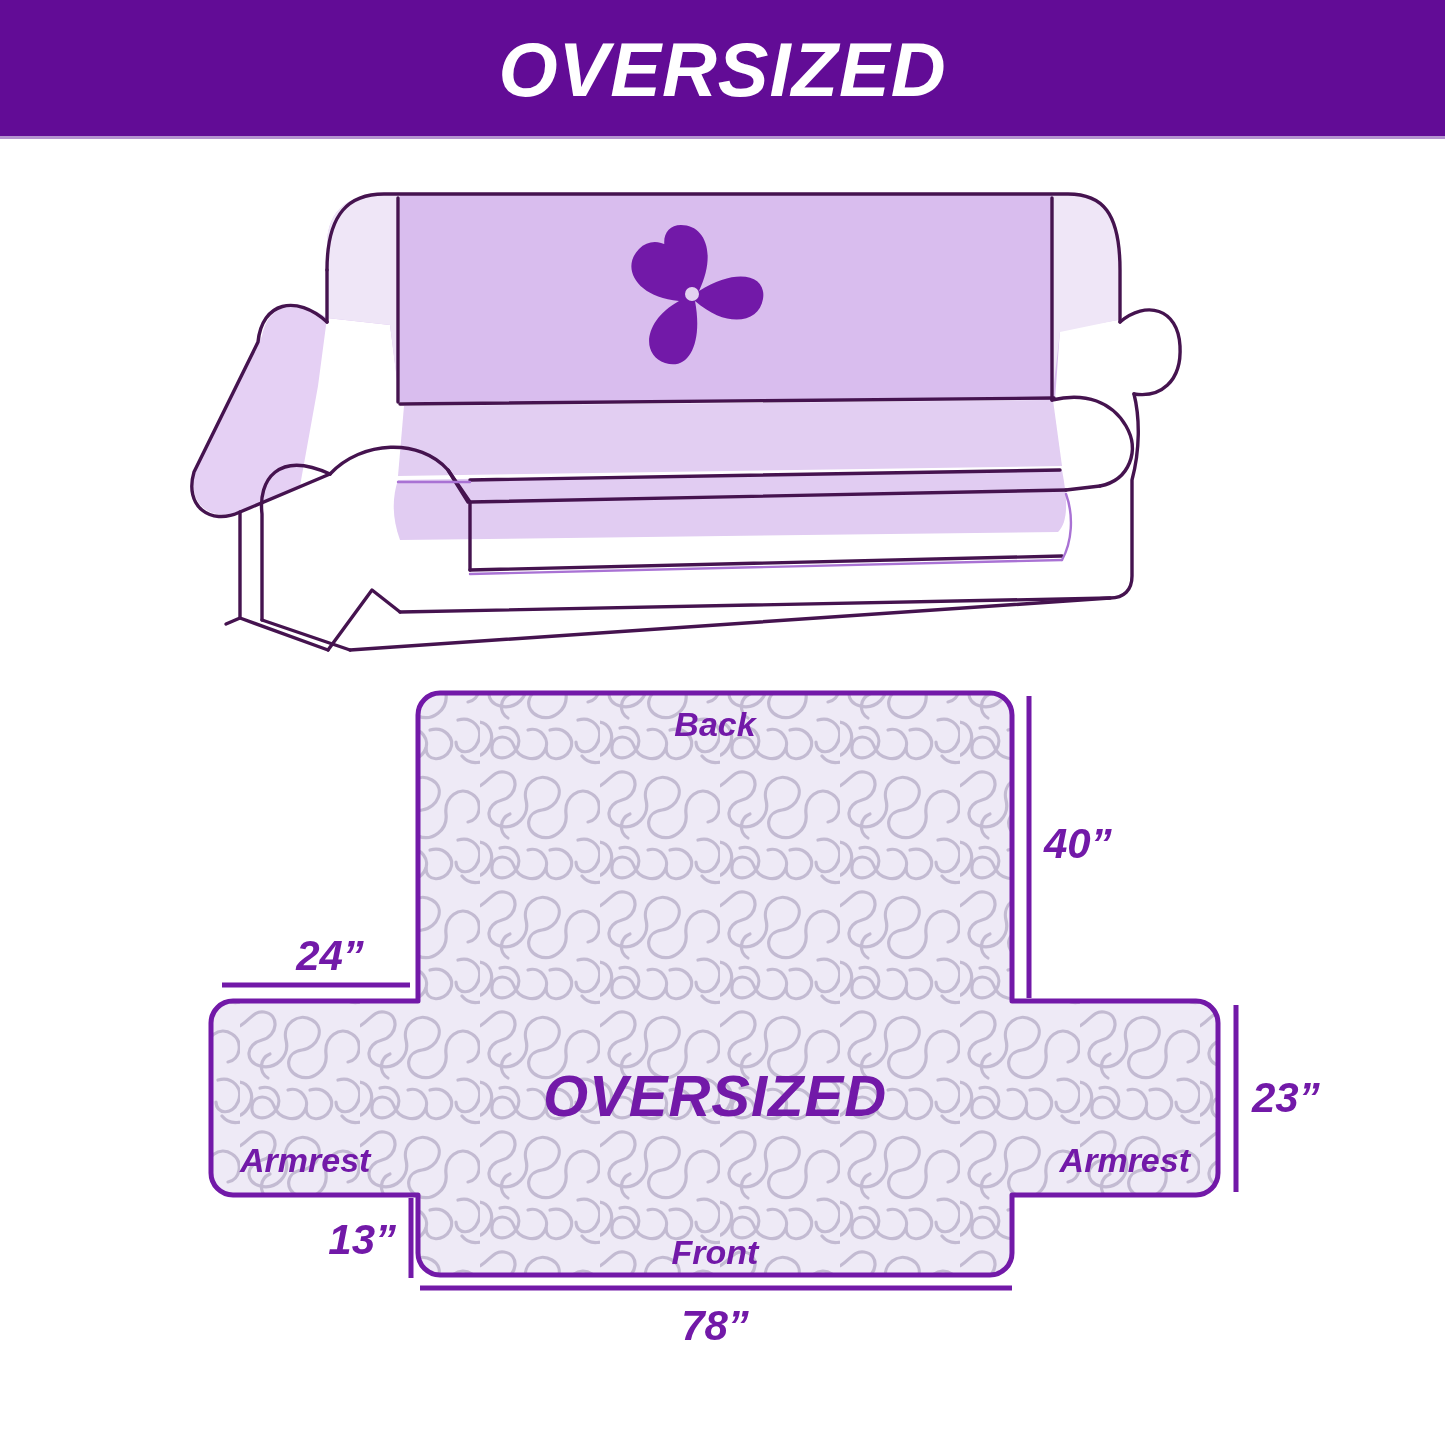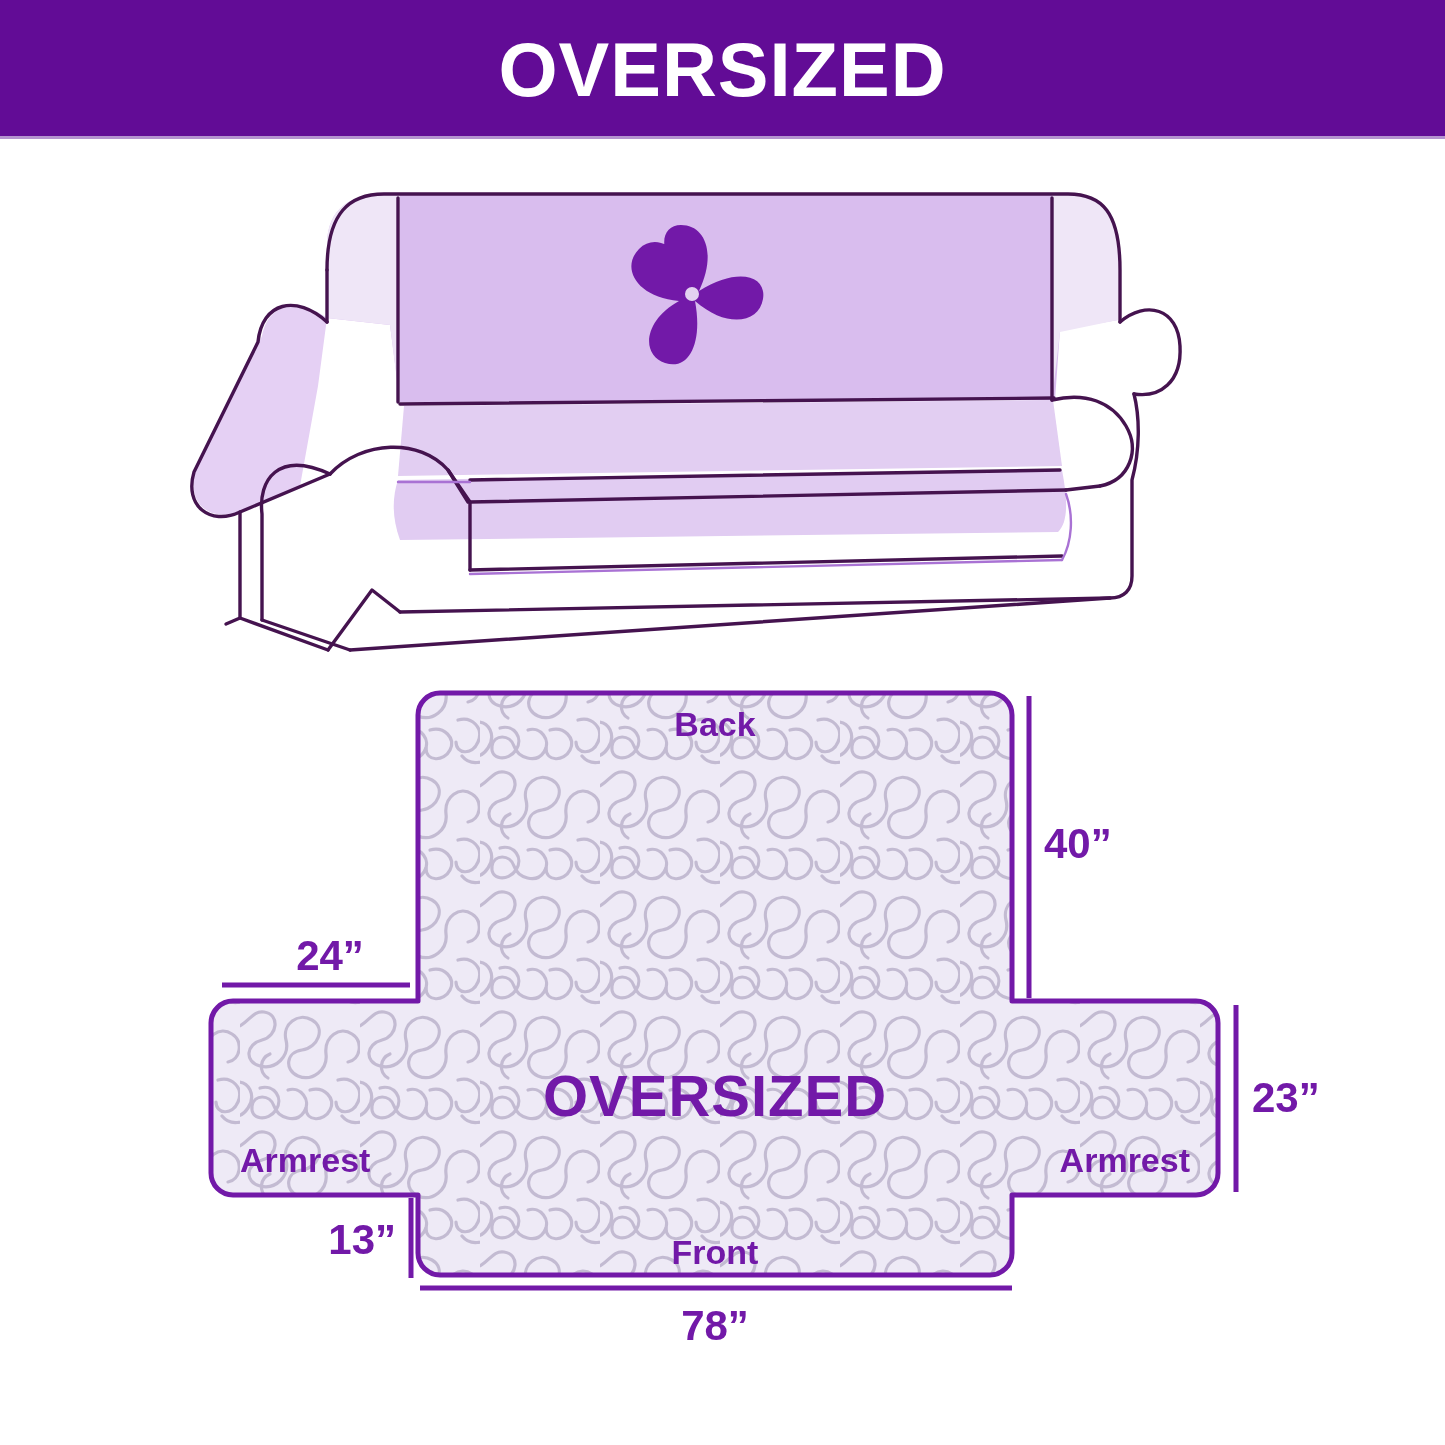--- a/index.html
+++ b/index.html
@@ -14,20 +14,21 @@
     font-family: "Liberation Sans", sans-serif;
     overflow: hidden;
     position: relative;
   }
 
   #page {
     position: relative;
     width: 1445px;
     height: 1445px;
     background: #ffffff;
+    font-style: italic;
   }
 
   
   .banner {
     position: absolute;
     left: 0;
     top: 0;
     width: 1445px;
     height: 136px;
     background: #620C96;

